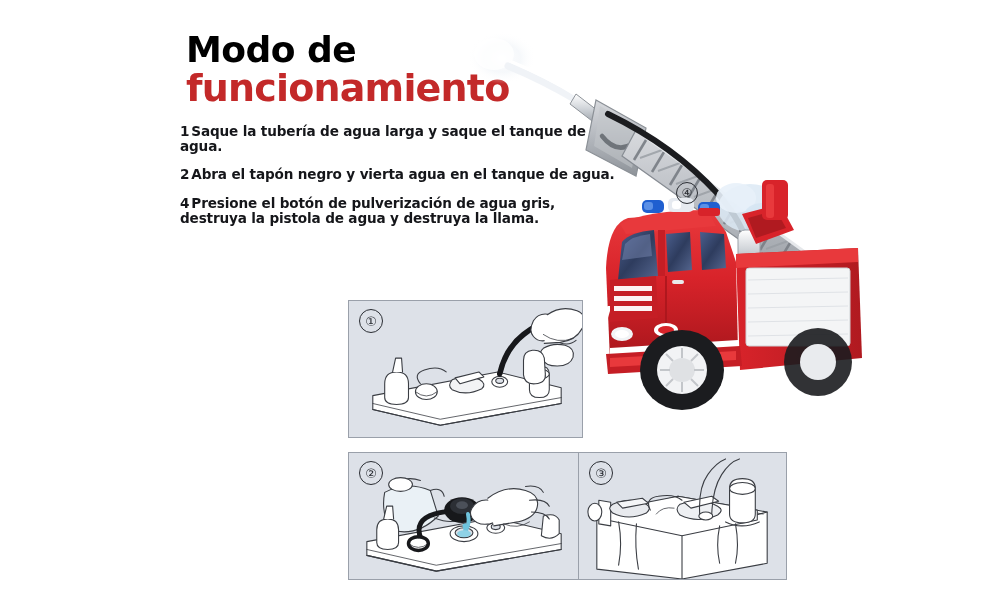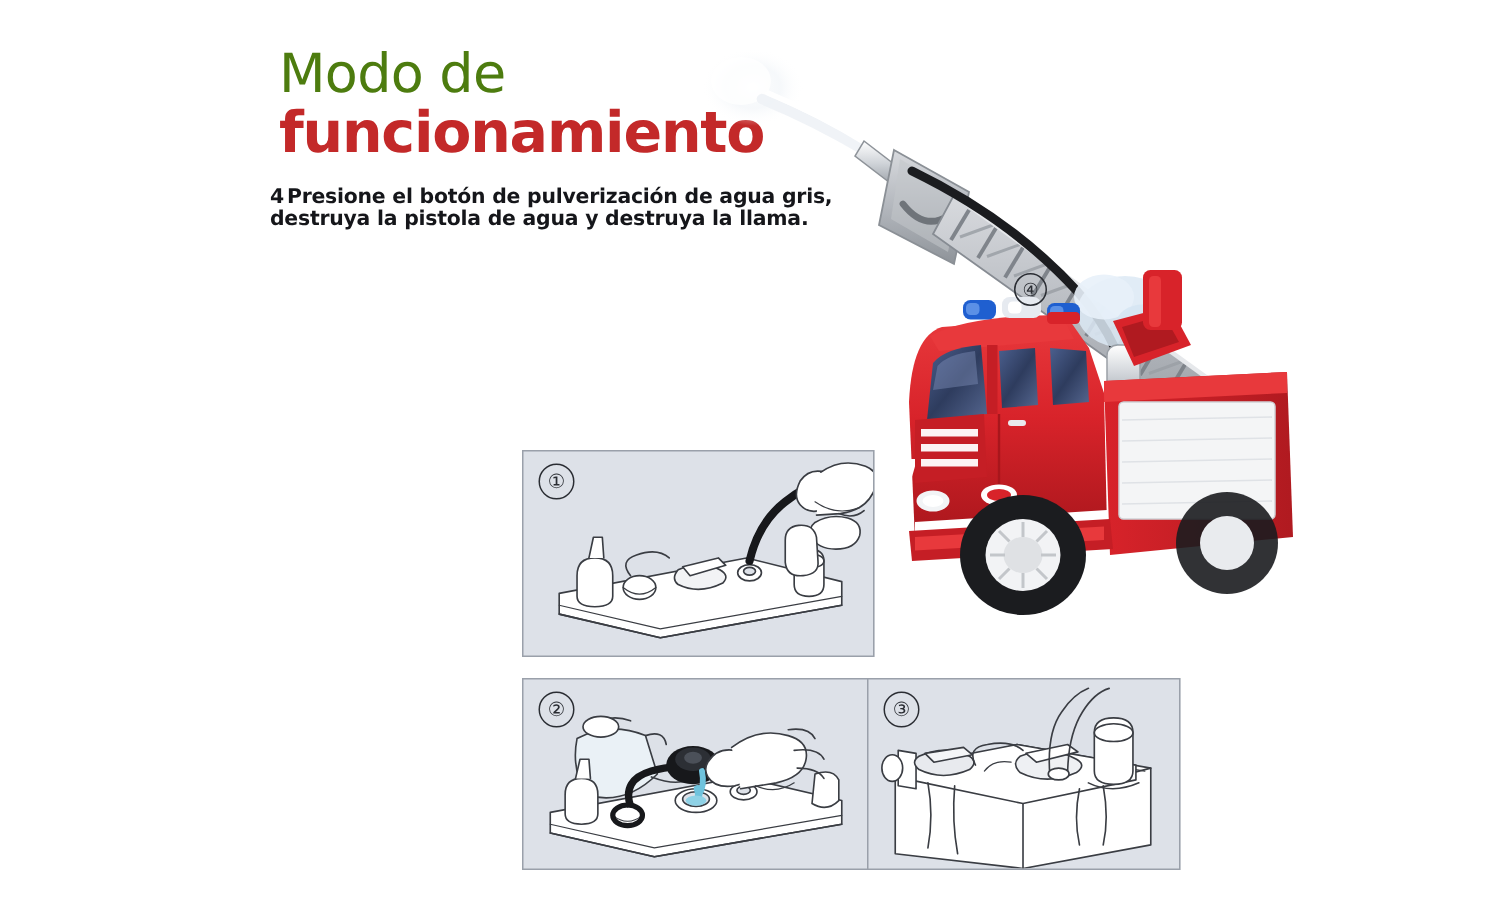--- a/index.html
+++ b/index.html
@@ -24,24 +24,24 @@
 
   
   .title-block {
     position: absolute;
     left: 186px;
     top: 32px;
     width: 420px;
   }
   .title-line1 {
     font-size: 36px;
-    font-weight: 400;
+    font-weight: 700;
     letter-spacing: -0.5px;
     line-height: 0.98;
-    color: #4d7c0f;
+    color: #000000;
     font-family: "DejaVu Sans", sans-serif;
     margin: 0;
   }
   .title-line2 {
     font-size: 38px;
     font-weight: 700;
     letter-spacing: -0.8px;
     line-height: 1.0;
     color: #c32929;
     font-family: "DejaVu Sans", sans-serif;
@@ -139,20 +139,26 @@
 <body>
 
 <div id="page">
 
   <div class="title-block">
     <div class="title-line1">Modo de</div>
     <div class="title-line2">funcionamiento</div>
   </div>
 
   <div class="steps">
+    <p class="step">
+      <span class="num">1</span><span>Saque la tubería de agua larga y saque el tanque de agua.</span>
+    </p>
+    <p class="step">
+      <span class="num">2</span><span>Abra el tapón negro y vierta agua en el tanque de agua.</span>
+    </p>
     <p class="step">
       <span class="num">4</span><span>Presione el botón de pulverización de agua gris, destruya la pistola de agua y destruya la llama.</span>
     </p>
   </div>
 
   <div class="panel" id="panel-1">
     <div class="panel-num">①</div>
     <div class="panel-art">
       <svg viewBox="0 0 235 138" preserveAspectRatio="none">
         <g fill="#ffffff" stroke="#3a3d43" stroke-width="1.1" stroke-linejoin="round" stroke-linecap="round">

